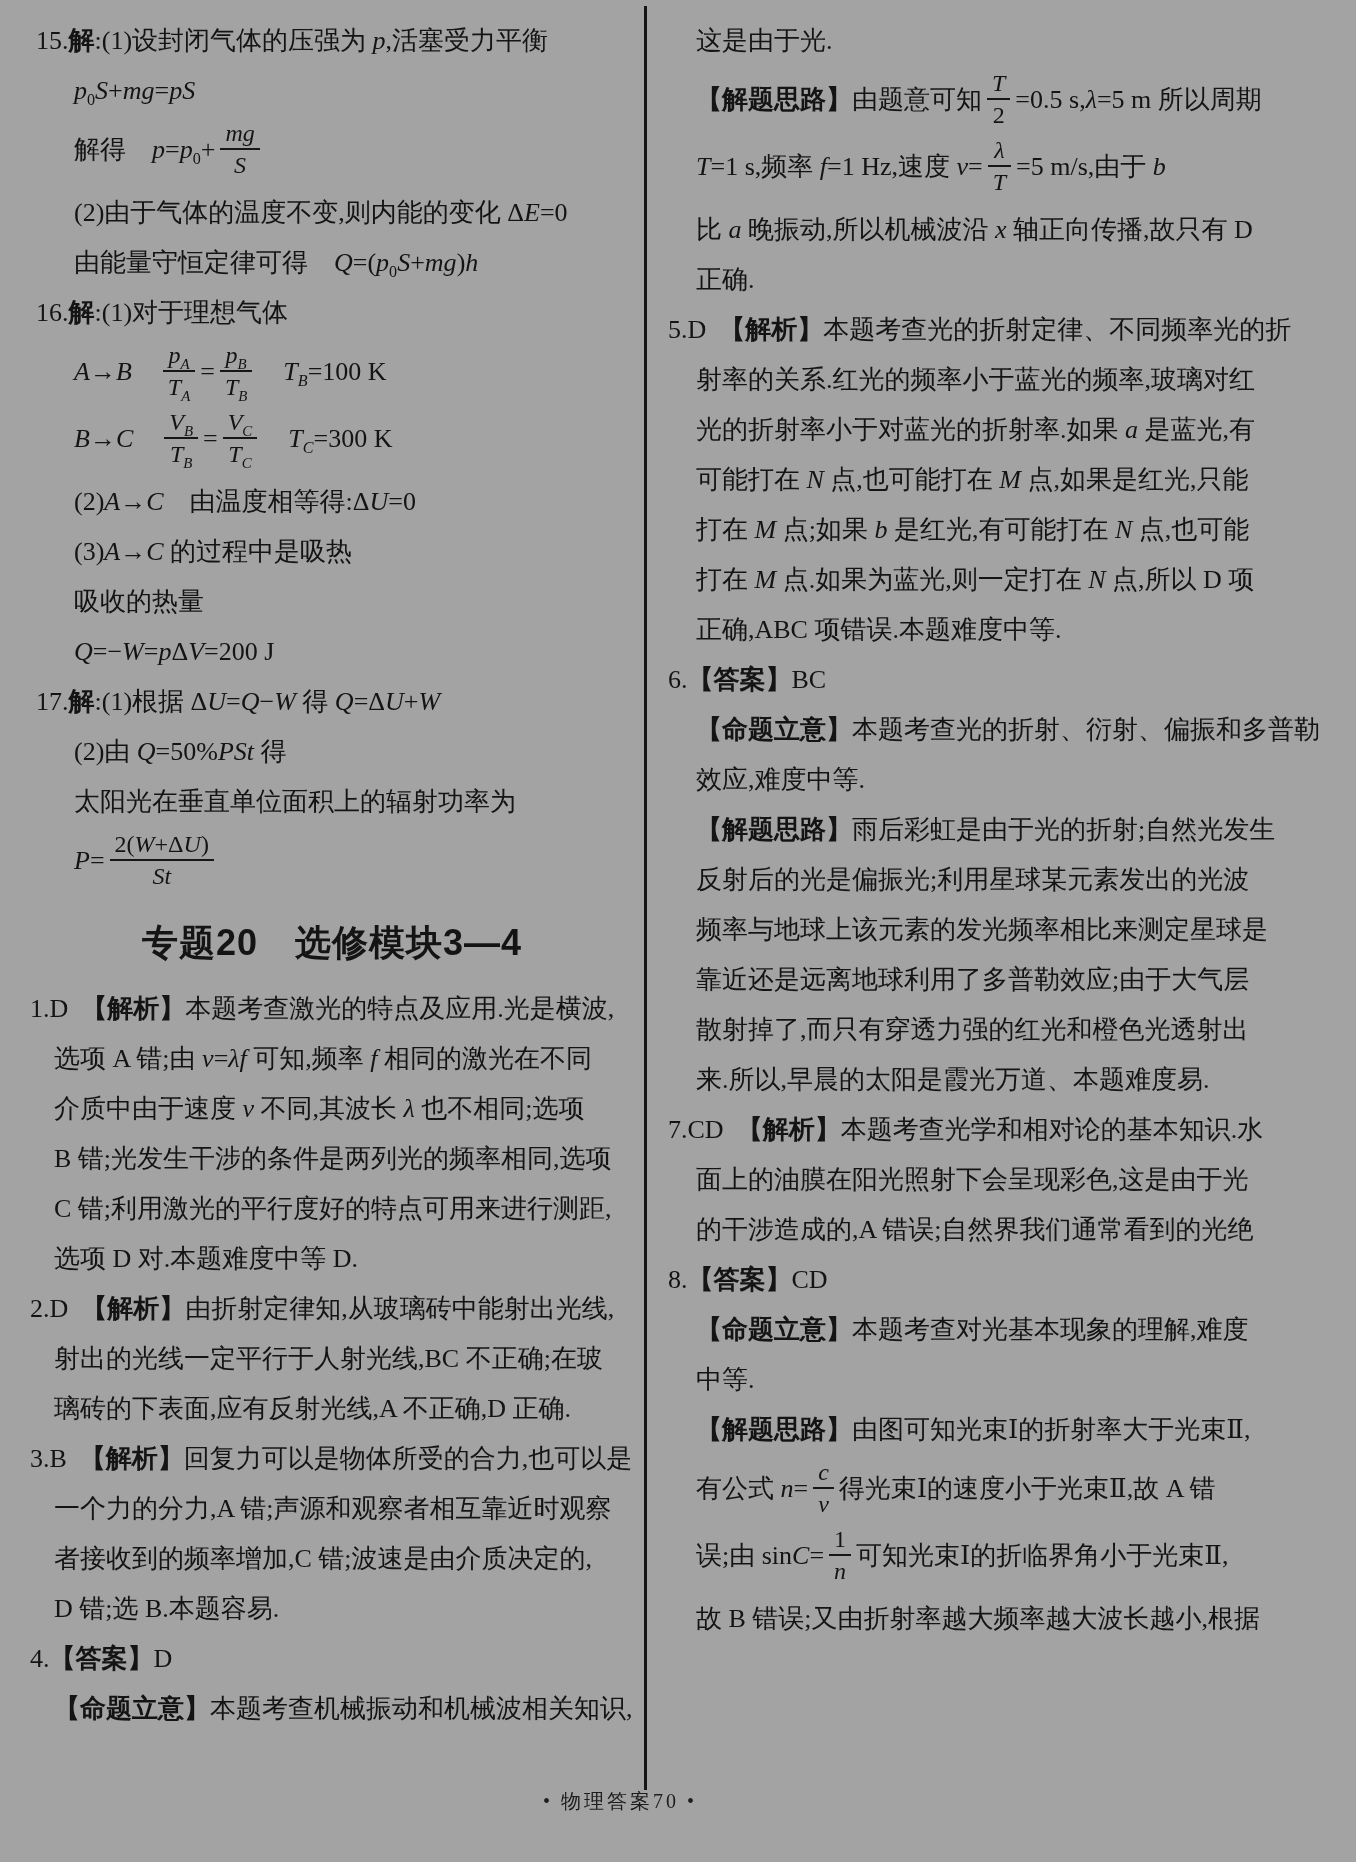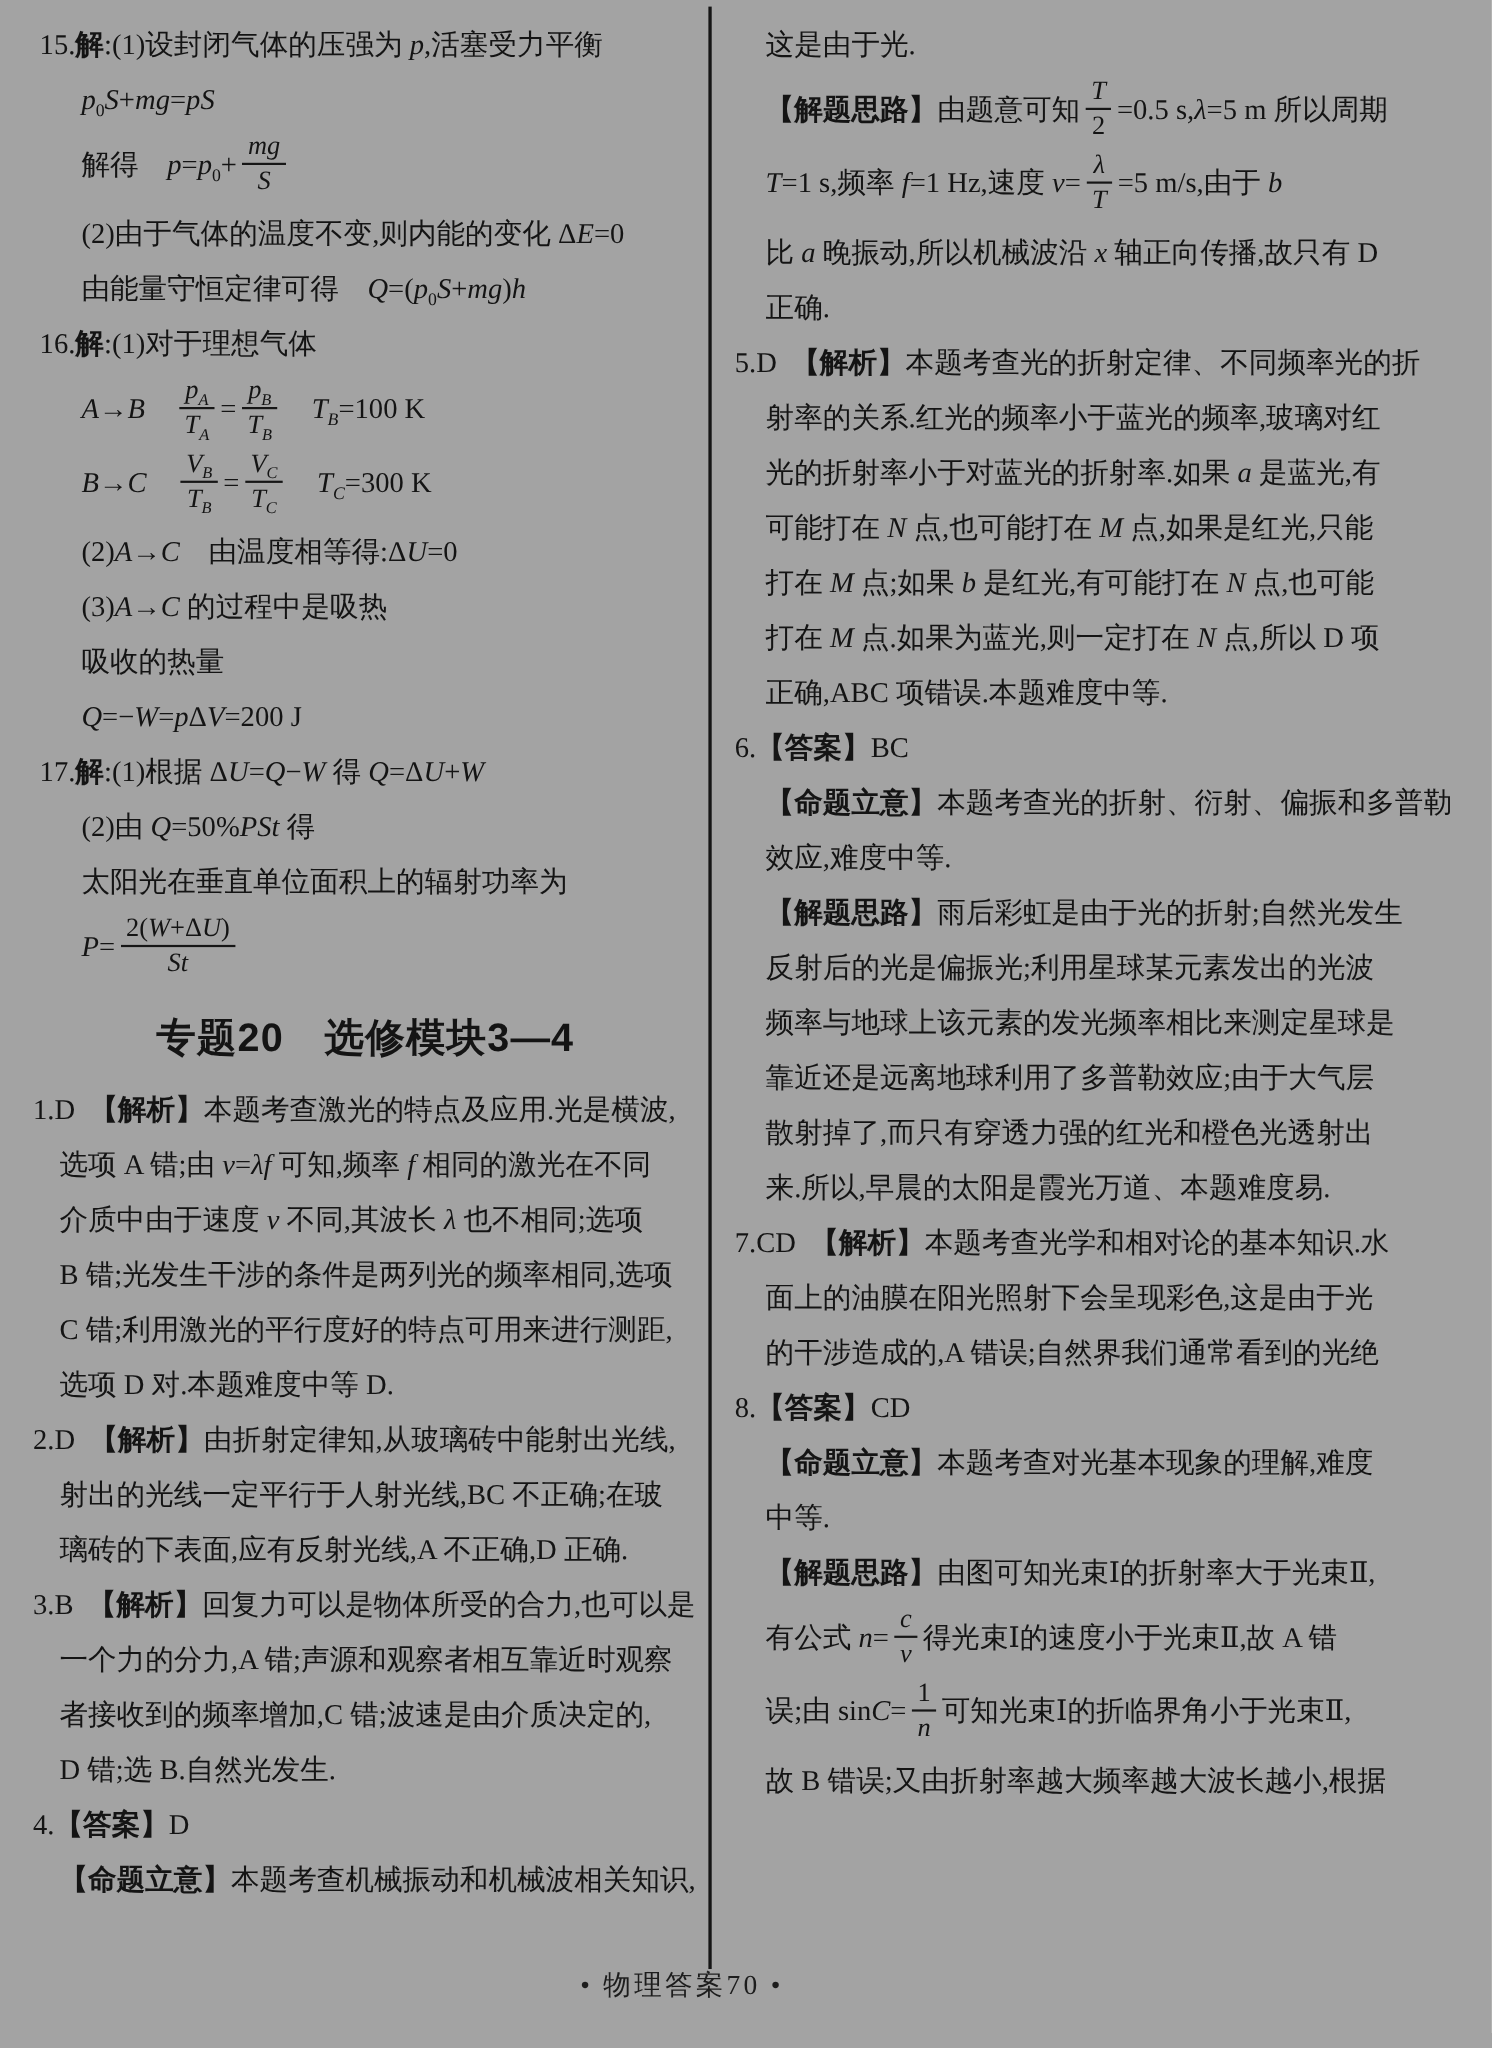--- a/index.html
+++ b/index.html
@@ -65,21 +65,21 @@
   }
   .fr .fd {
     display:block;
     font-size:24px; line-height:30px;
     padding:0 5px;
   }
   .footer {
     position:absolute; left:0; top:1788px;
     width:1240px;
     text-align:center;
-    font-size:25px;
+    font-size:20px;
     letter-spacing:3px;
     color:#1d1d1d;
   }
 </style>
 </head>
 <body>
 
 <div class="page">
   <div class="col col-left">
       <div class="line l-n3">15.<b>解</b>:(1)设封闭气体的压强为 <i>p</i>,活塞受力平衡</div>
@@ -104,21 +104,21 @@
       <div class="line l-c1">介质中由于速度 <i>v</i> 不同,其波长 <i>λ</i> 也不相同;选项</div>
       <div class="line l-c1">B 错;光发生干涉的条件是两列光的频率相同,选项</div>
       <div class="line l-c1">C 错;利用激光的平行度好的特点可用来进行测距,</div>
       <div class="line l-c1">选项 D 对.本题难度中等 D.</div>
       <div class="line l-n1">2.D <b>【解析】</b>由折射定律知,从玻璃砖中能射出光线,</div>
       <div class="line l-c1">射出的光线一定平行于人射光线,BC 不正确;在玻</div>
       <div class="line l-c1">璃砖的下表面,应有反射光线,A 不正确,D 正确.</div>
       <div class="line l-n1">3.B <b>【解析】</b>回复力可以是物体所受的合力,也可以是</div>
       <div class="line l-c1">一个力的分力,A 错;声源和观察者相互靠近时观察</div>
       <div class="line l-c1">者接收到的频率增加,C 错;波速是由介质决定的,</div>
-      <div class="line l-c1">D 错;选 B.自然光发生.</div>
+      <div class="line l-c1">D 错;选 B.本题容易.</div>
       <div class="line l-n1">4.<b>【答案】</b>D</div>
       <div class="line l-c1"><b>【命题立意】</b>本题考查机械振动和机械波相关知识,</div>
     </div>
   <div class="divider"></div>
   <div class="col col-right">
       <div class="line l-c1">这是由于光.</div>
       <div class="line l-c1 l-m"><b>【解题思路】</b>由题意可知<span class="fr"><span class="fn"><i>T</i></span><span class="fd">2</span></span>=0.5 s,<i>λ</i>=5 m 所以周期</div>
       <div class="line l-c1 l-m"><i>T</i>=1 s,频率 <i>f</i>=1 Hz,速度 <i>v</i>=<span class="fr"><span class="fn"><i>λ</i></span><span class="fd"><i>T</i></span></span>=5 m/s,由于 <i>b</i></div>
       <div class="line l-c1">比 <i>a</i> 晚振动,所以机械波沿 <i>x</i> 轴正向传播,故只有 D</div>
       <div class="line l-c1">正确.</div>

